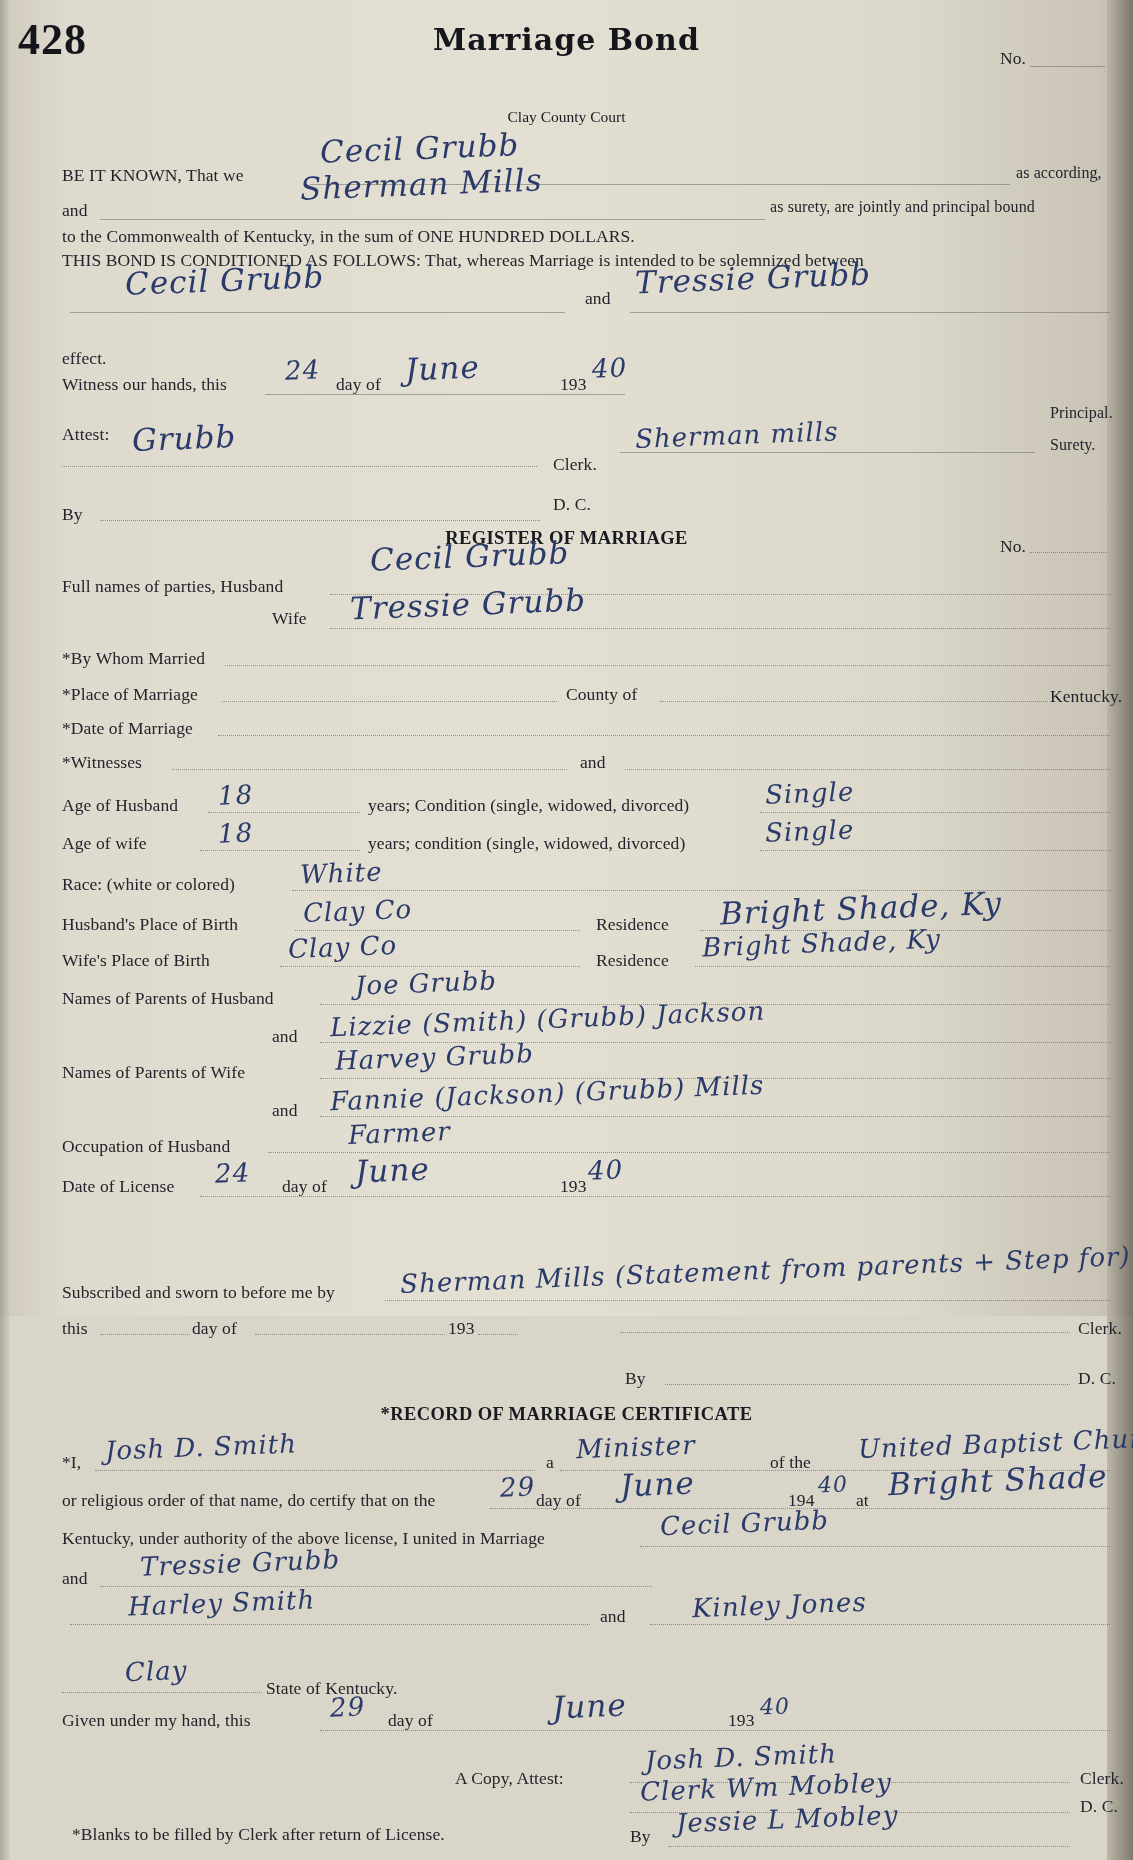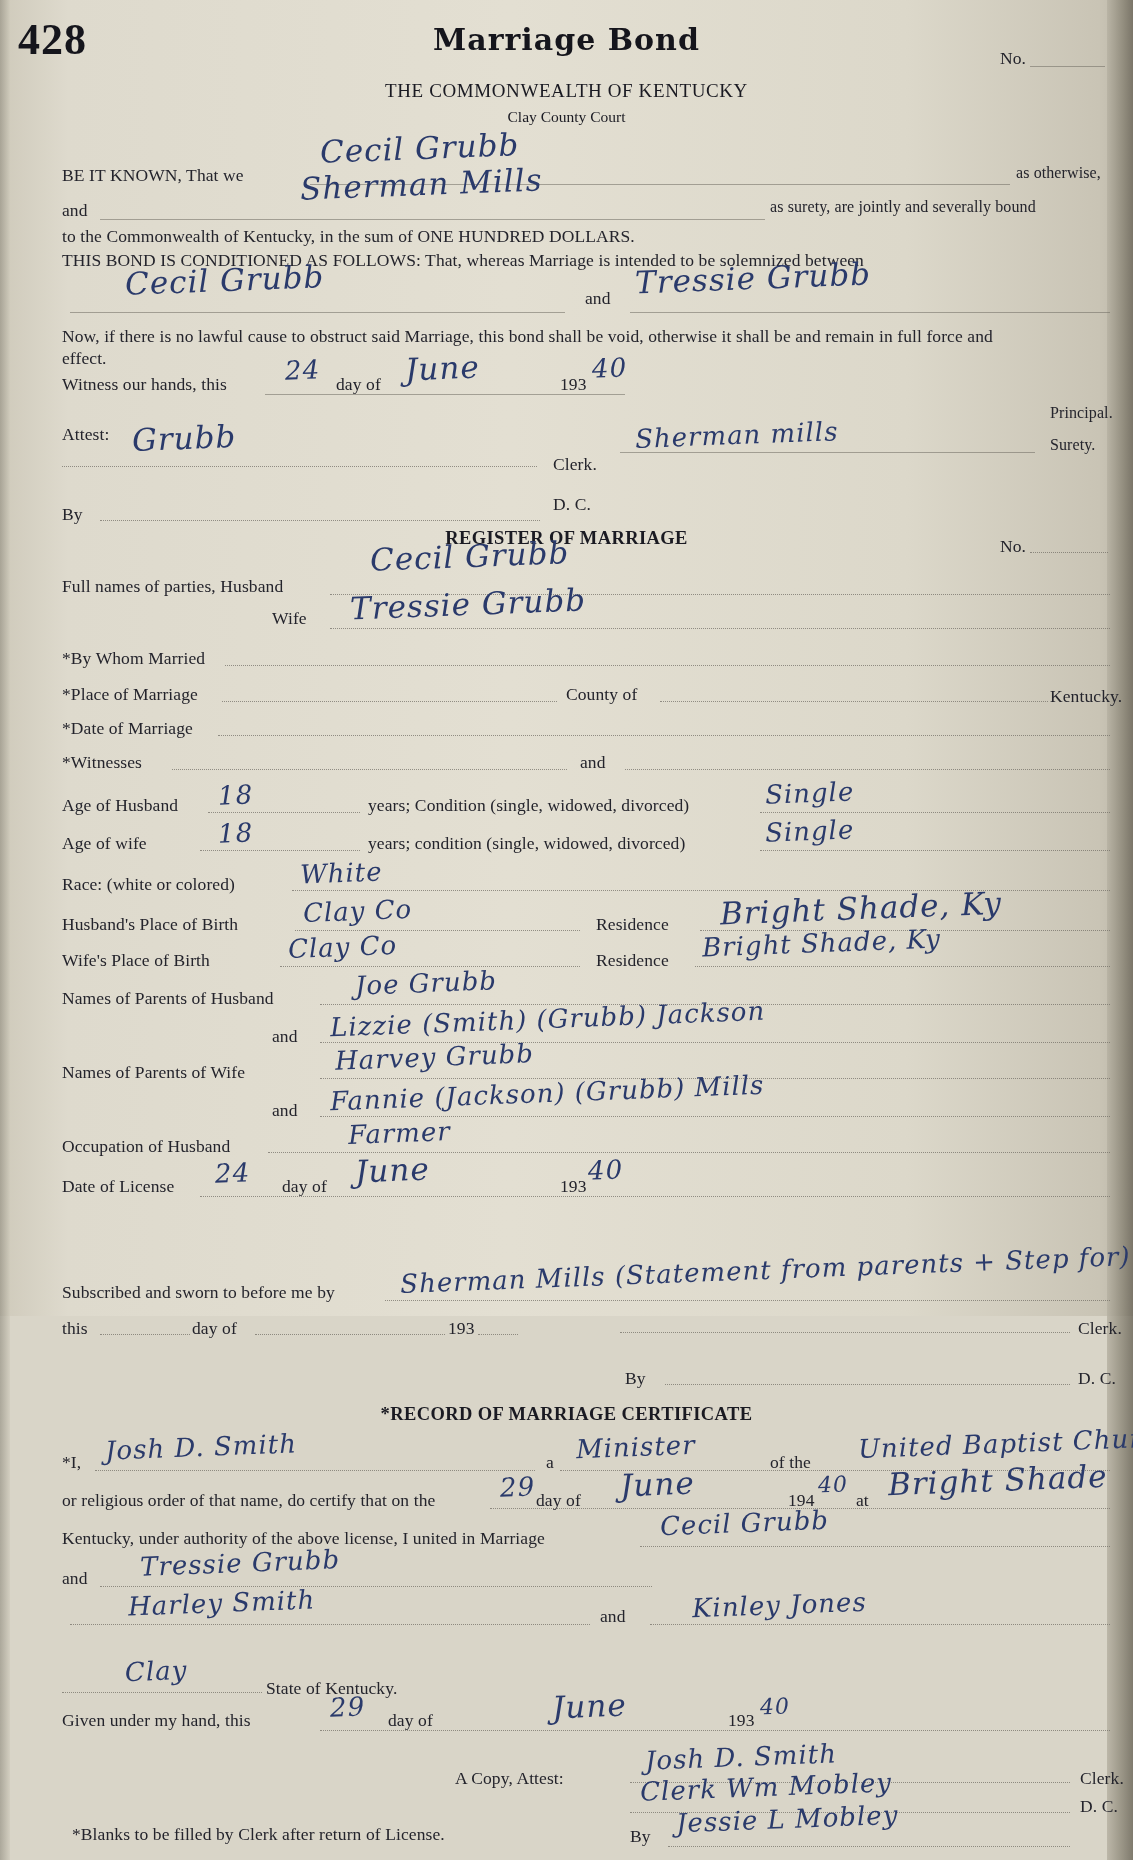--- a/index.html
+++ b/index.html
@@ -78,45 +78,43 @@
 </style>
 </head>
 <body>
 
 <div class="page">
   <div class="edge-left"></div>
   <div class="edge-right"></div>
 
   <div class="pageno">428</div>
   <div class="title">Marriage Bond</div>
-  <div class="sub1">THE COMMONWEALTH OF KENTUCKY</div>
   <div class="sub2">Clay County Court</div>
   <div class="lbl" style="left:1000px;top:48px;">No.</div>
   <div class="rule" style="left:1030px;top:66px;width:75px;"></div>
 
   <div class="lbl" style="left:62px;top:165px;">BE IT KNOWN, That we</div>
   <div class="hand" style="left:320px;top:130px;">Cecil Grubb</div>
   <div class="rule" style="left:310px;top:184px;width:700px;"></div>
-  <div class="lbl sm" style="left:1016px;top:164px;">as otherwise,</div>
+  <div class="lbl sm" style="left:1016px;top:164px;">as according,</div>
 
   <div class="lbl" style="left:62px;top:200px;">and</div>
   <div class="hand" style="left:300px;top:166px;">Sherman Mills</div>
   <div class="rule" style="left:100px;top:219px;width:665px;"></div>
-  <div class="lbl sm" style="left:770px;top:198px;">as surety, are jointly and severally bound</div>
+  <div class="lbl sm" style="left:770px;top:198px;">as surety, are jointly and principal bound</div>
 
   <div class="lbl" style="left:62px;top:250px;">THIS BOND IS CONDITIONED AS FOLLOWS:  That, whereas Marriage is intended to be solemnized between</div>
   <div class="lbl" style="left:62px;top:226px;">to the Commonwealth of Kentucky, in the sum of ONE HUNDRED DOLLARS.</div>
 
   <div class="hand" style="left:125px;top:262px;">Cecil Grubb</div>
   <div class="rule" style="left:70px;top:312px;width:495px;"></div>
   <div class="lbl" style="left:585px;top:288px;">and</div>
   <div class="hand" style="left:635px;top:260px;">Tressie Grubb</div>
   <div class="rule" style="left:630px;top:312px;width:480px;"></div>
 
-  <div class="lbl" style="left:62px;top:326px;">Now, if there is no lawful cause to obstruct said Marriage, this bond shall be void, otherwise it shall be and remain in full force and</div>
   <div class="lbl" style="left:62px;top:348px;">effect.</div>
 
   <div class="lbl" style="left:62px;top:374px;">Witness our hands, this</div>
   <div class="hand s" style="left:285px;top:355px;">24</div>
   <div class="lbl" style="left:336px;top:374px;">day of</div>
   <div class="hand" style="left:405px;top:350px;">June</div>
   <div class="lbl" style="left:560px;top:374px;">193</div>
   <div class="hand s" style="left:592px;top:353px;">40</div>
   <div class="rule" style="left:265px;top:394px;width:360px;"></div>
 

